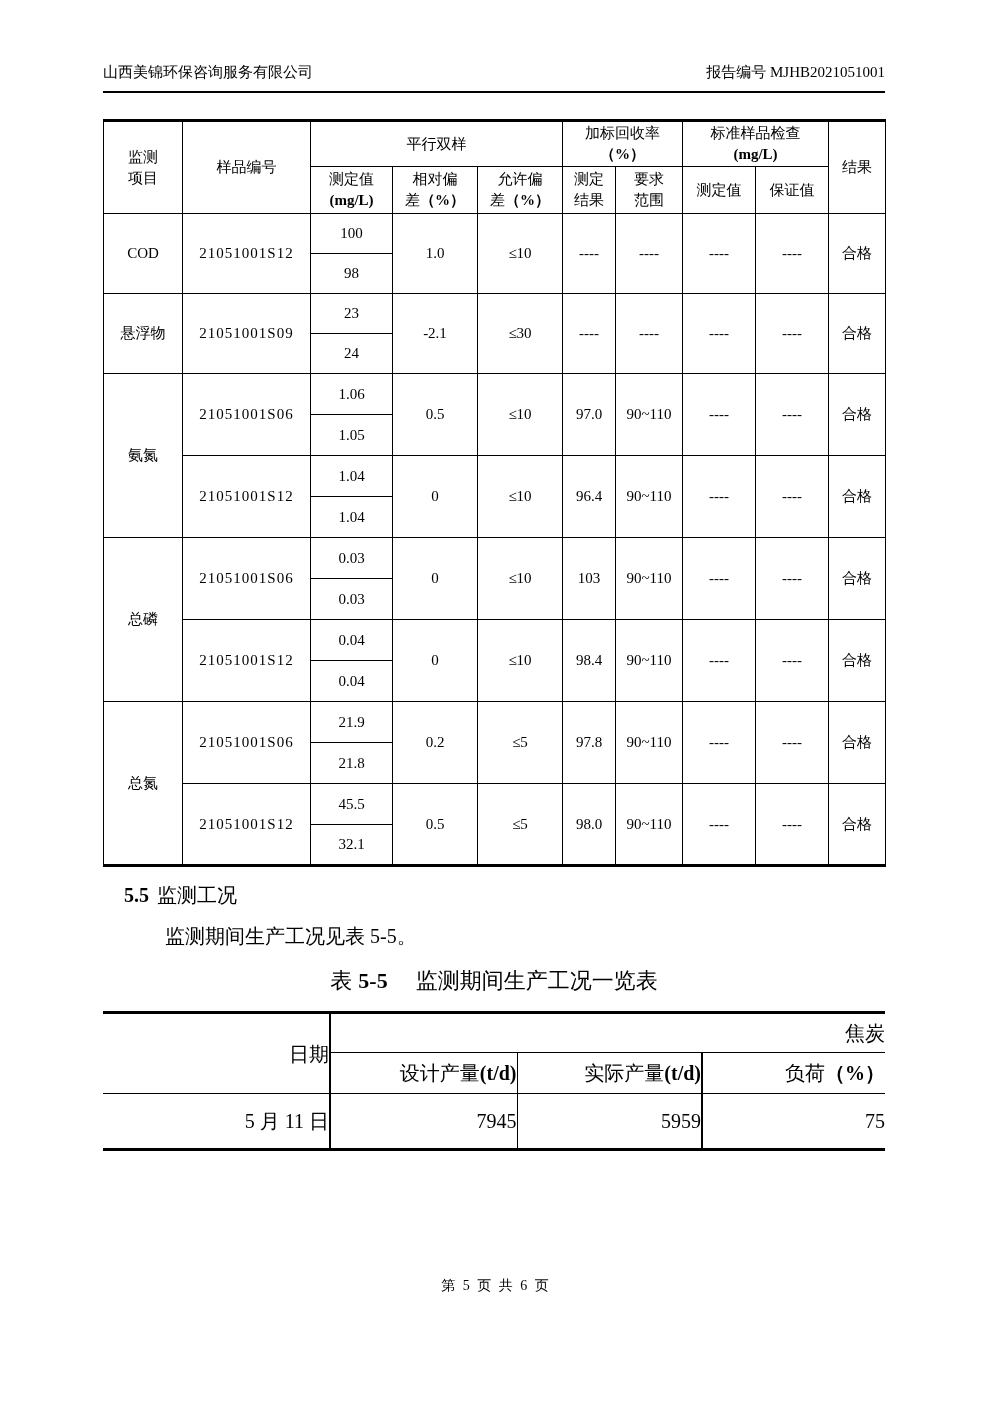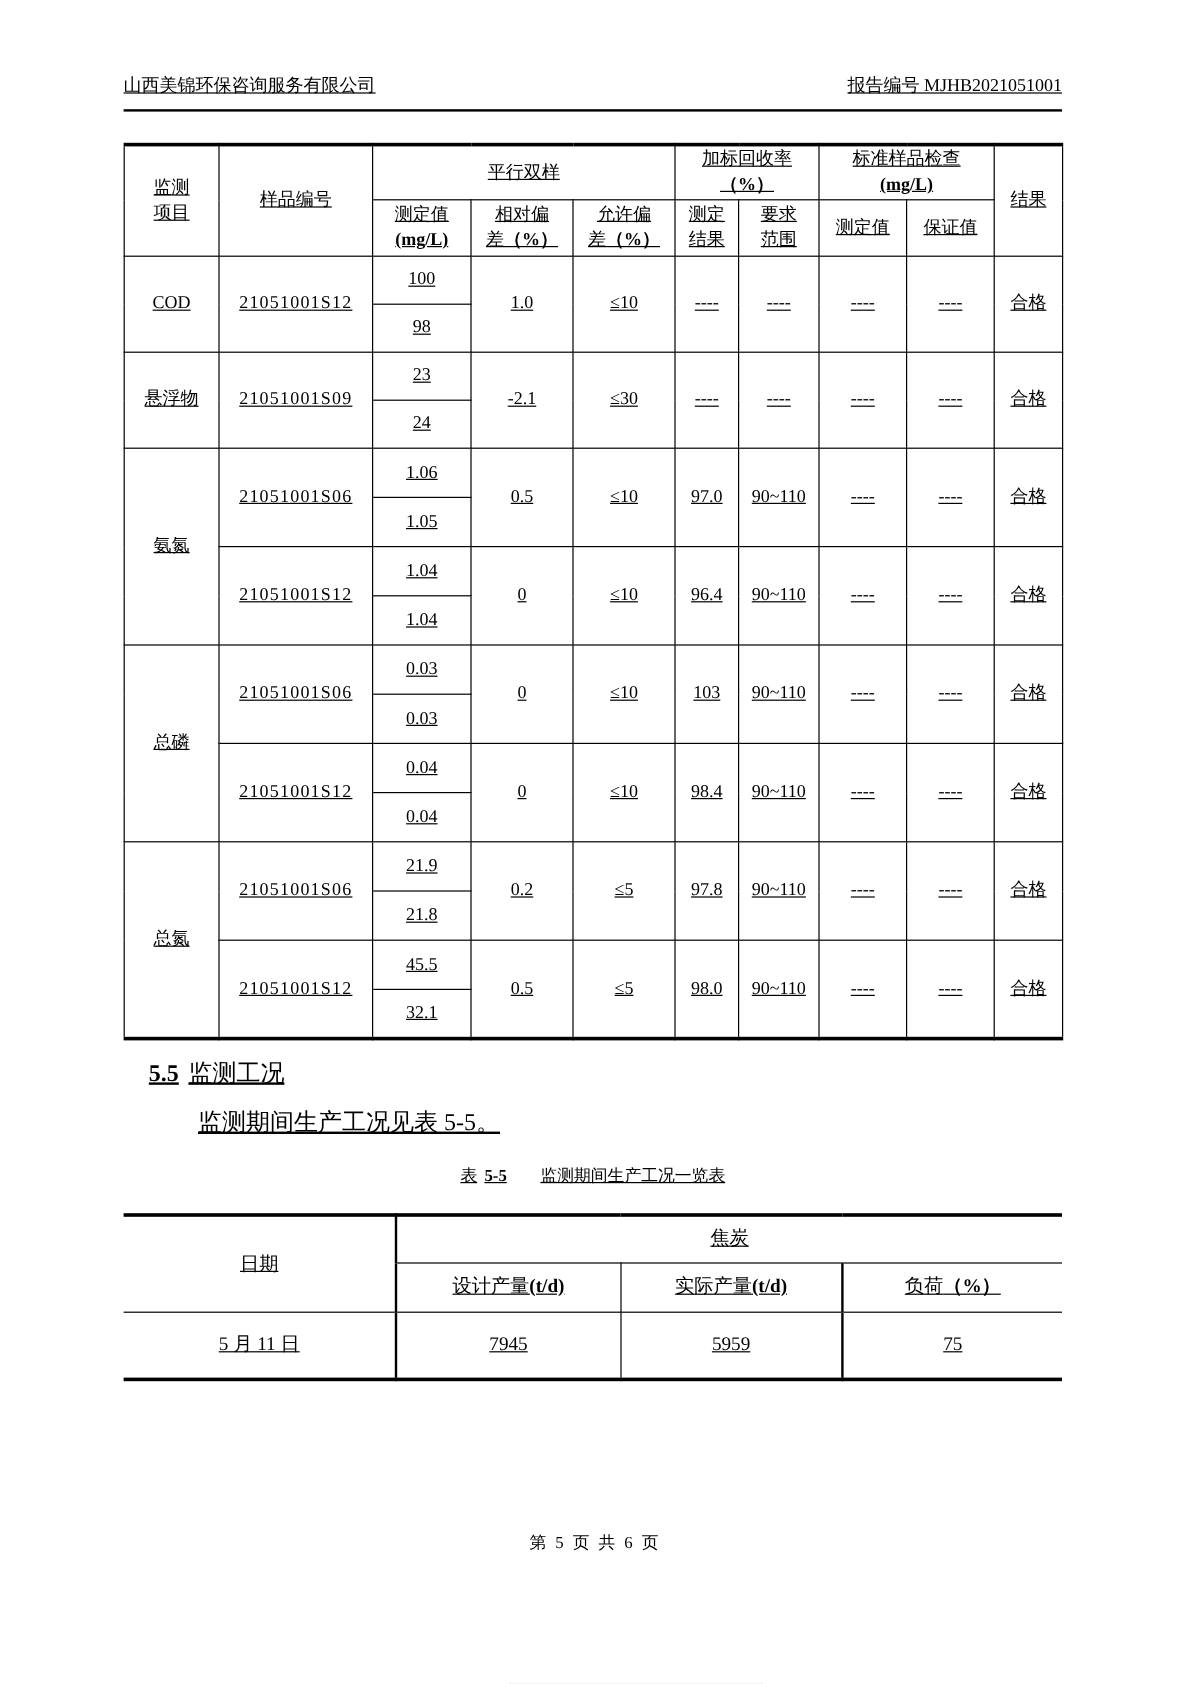--- a/index.html
+++ b/index.html
@@ -1,42 +1,42 @@
 <!DOCTYPE html>
 <html><head>
 <meta charset="utf-8">
 <style>
   html,body{margin:0;padding:0;background:#e8e8e8;}
   .page{position:relative;width:992px;height:1403px;background:#ffffff;
         font-family:"Liberation Serif","DejaVu Serif",serif;color:#000;overflow:hidden;}
-  .content{position:absolute;left:103px;top:0;width:782px;text-decoration:underline;}
+  .content{position:absolute;left:103px;top:0;width:782px;}
   .doc-header{display:flex;justify-content:space-between;align-items:baseline;
         padding-top:62px;padding-bottom:9px;border-bottom:2px solid #000;
         font-size:15px;line-height:20px;}
   .b{font-weight:bold;}
   
   table{border-collapse:collapse;table-layout:fixed;}
   .qc{width:782px;margin-top:26px;border-top:3px solid #000;border-bottom:3px solid #000;
       border-left:1px solid #000;border-right:1px solid #000;}
   .qc td{border:1px solid #000;text-align:center;vertical-align:middle;
       font-size:15px;line-height:21px;padding:0;}
   .qc td.pre{white-space:pre-line;}
   .qc td.sn{letter-spacing:1px;}
   tr.hh1{height:46px;} tr.hh2{height:47px;}
   tr.h40{height:40px;} tr.h41{height:41px;}
   
   .sec-heading{margin:14px 0 0 7px;font-size:20px;line-height:28px;font-weight:normal;}
   .sec-heading .num{font-weight:bold;margin-right:8px;margin-left:14px;}
   .sec-paragraph{margin:13px 0 18px 0;padding-left:62px;font-size:20px;line-height:28px;}
-  .tbl-caption{margin-top:15px;text-align:center;font-size:14px;line-height:26px;}
+  .tbl-caption{margin-top:15px;text-align:center;font-size:22px;line-height:26px;}
   .tbl-caption .cap-num{font-weight:bold;margin:0 28px 0 6px;}
   
   .prod{width:782px;margin-top:17px;border-top:3px solid #000;border-bottom:3px solid #000;}
-  .prod td{border:1px solid #000;text-align:center;vertical-align:middle;
-      font-size:16px;line-height:22px;padding:0;}
+  .prod td{border:1px solid #000;text-align:right;vertical-align:middle;
+      font-size:20px;line-height:22px;padding:0;}
   .prod td.first{border-left:none;}
   .prod td.last{border-right:none;}
   .prod td.tl{border-left:2px solid #000;}
   tr.p1{height:40px;} tr.p2{height:41px;} tr.p3{height:56px;}
   
   .page-footer{position:absolute;left:0;right:0;top:1277px;text-align:center;
       font-size:14px;letter-spacing:2px;font-family:Liberation Serif, serif;}
 </style>
 </head>
 <body>

